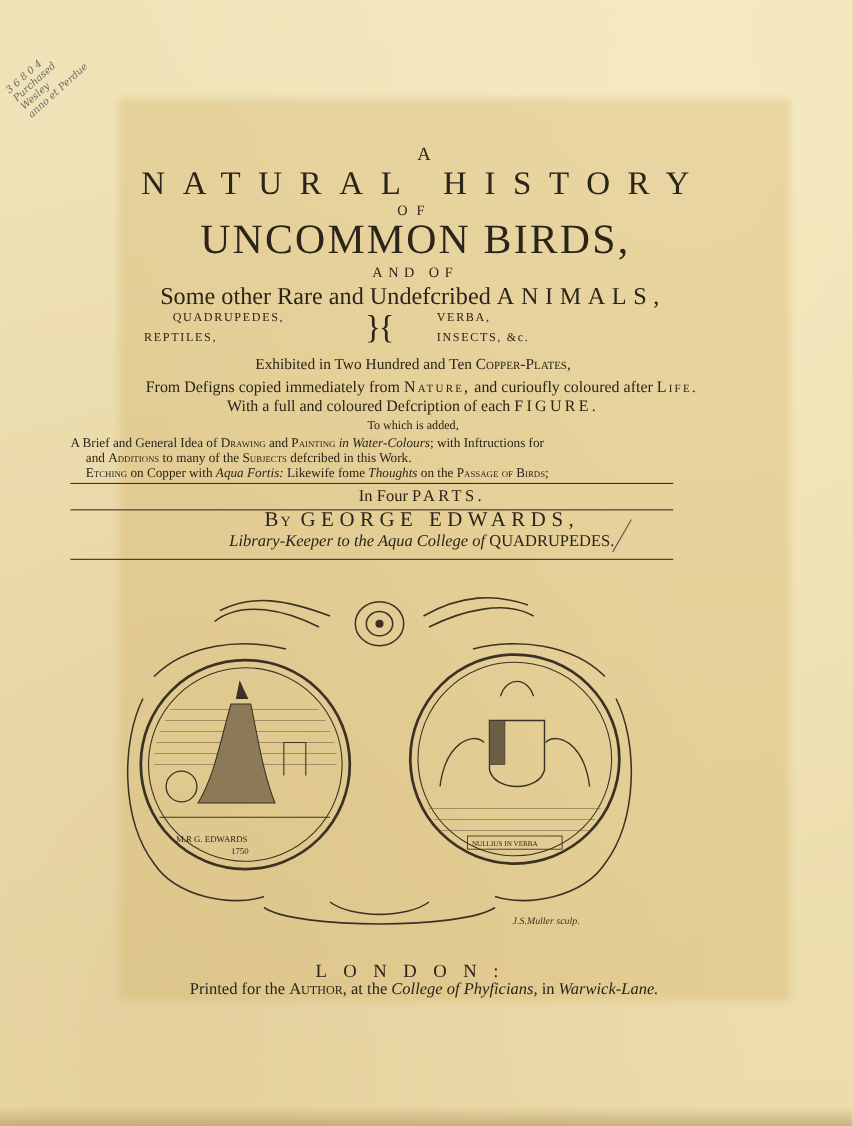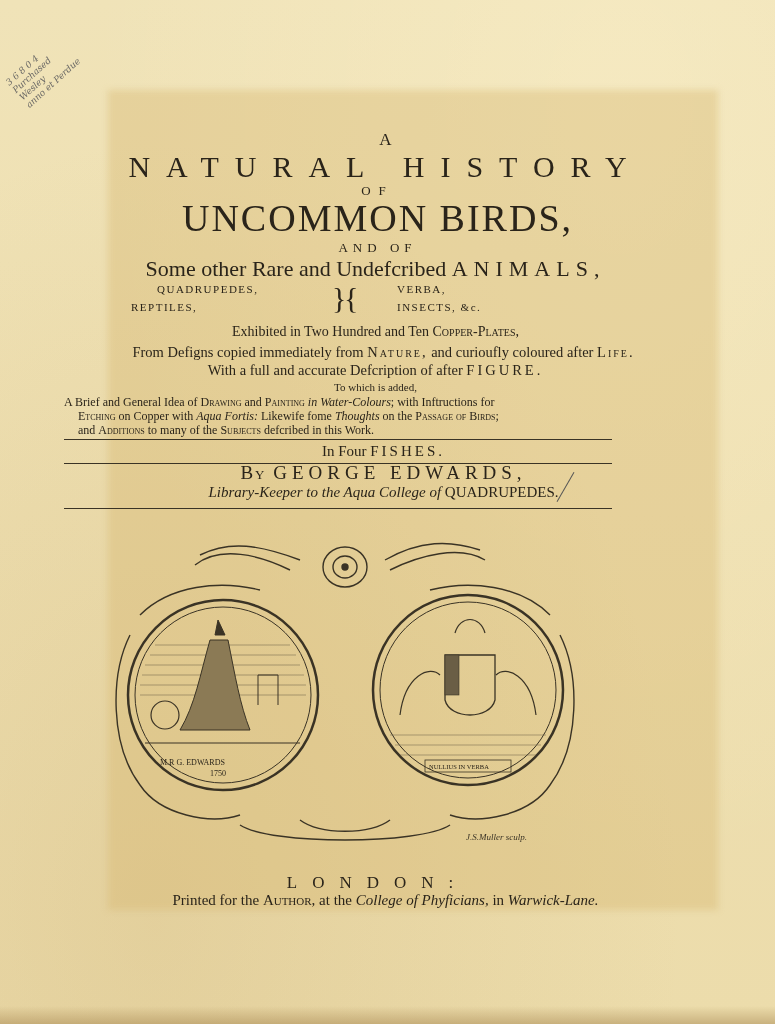--- a/index.html
+++ b/index.html
@@ -101,53 +101,53 @@
     <span>Exhibited in Two Hundred and Ten</span>
     <span class="sc">Copper-Plates,</span>
   </div>
   <div class="center t-from">
     <span>From Defigns copied immediately from</span>
     <span class="sc" style="letter-spacing:2px">Nature,</span>
     <span>and curioufly coloured after</span>
     <span class="sc" style="letter-spacing:2px">Life.</span>
   </div>
   <div class="center t-with">
-    <span>With a full and accurate Defcription of after</span>
+    <span>With a full and coloured Defcription of each</span>
     <span class="caps">FIGURE.</span>
   </div>
   <div class="center t-toadd">To which is added,</div>
 
   <div class="small-block" style="top:395px;">
     <span>A Brief and General Idea of</span>
     <span class="sc">Drawing</span>
     <span>and</span>
     <span class="sc">Painting</span>
     <span class="it">in Water-Colours</span><span>; with Inftructions for</span>
+    <span class="indent" style="padding-left:14px;text-align:left;">
+      <span>and</span>
+      <span class="sc">Additions</span>
+      <span>to many of the</span>
+      <span class="sc">Subjects</span>
+      <span>defcribed in this Work.</span>
+    </span>
     <span class="indent">
       <span class="sc">Etching</span>
       <span>on Copper with</span>
       <span class="it">Aqua Fortis:</span>
       <span>Likewife fome</span>
       <span class="it">Thoughts</span>
       <span>on the</span>
       <span class="sc">Passage of Birds</span><span>;</span>
     </span>
-    <span class="indent" style="padding-left:14px;text-align:left;">
-      <span>and</span>
-      <span class="sc">Additions</span>
-      <span>to many of the</span>
-      <span class="sc">Subjects</span>
-      <span>defcribed in this Work.</span>
-    </span>
   </div>
 
   <div class="rule" style="left:64px;top:439px;width:548px;"></div>
   <div class="center t-four">
     <span>In Four</span>
-    <span class="caps">FISHES.</span>
+    <span class="caps">PARTS.</span>
   </div>
   <div class="rule" style="left:64px;top:463px;width:548px;"></div>
   <div class="center t-by">
     <span class="sc">By</span>
     <span class="caps">GEORGE EDWARDS,</span>
   </div>
   <div class="center t-lib">
     <span class="it">Library-Keeper to the Aqua College</span>
     <span class="it">of</span>
     <span>QUADRUPEDES.</span>

